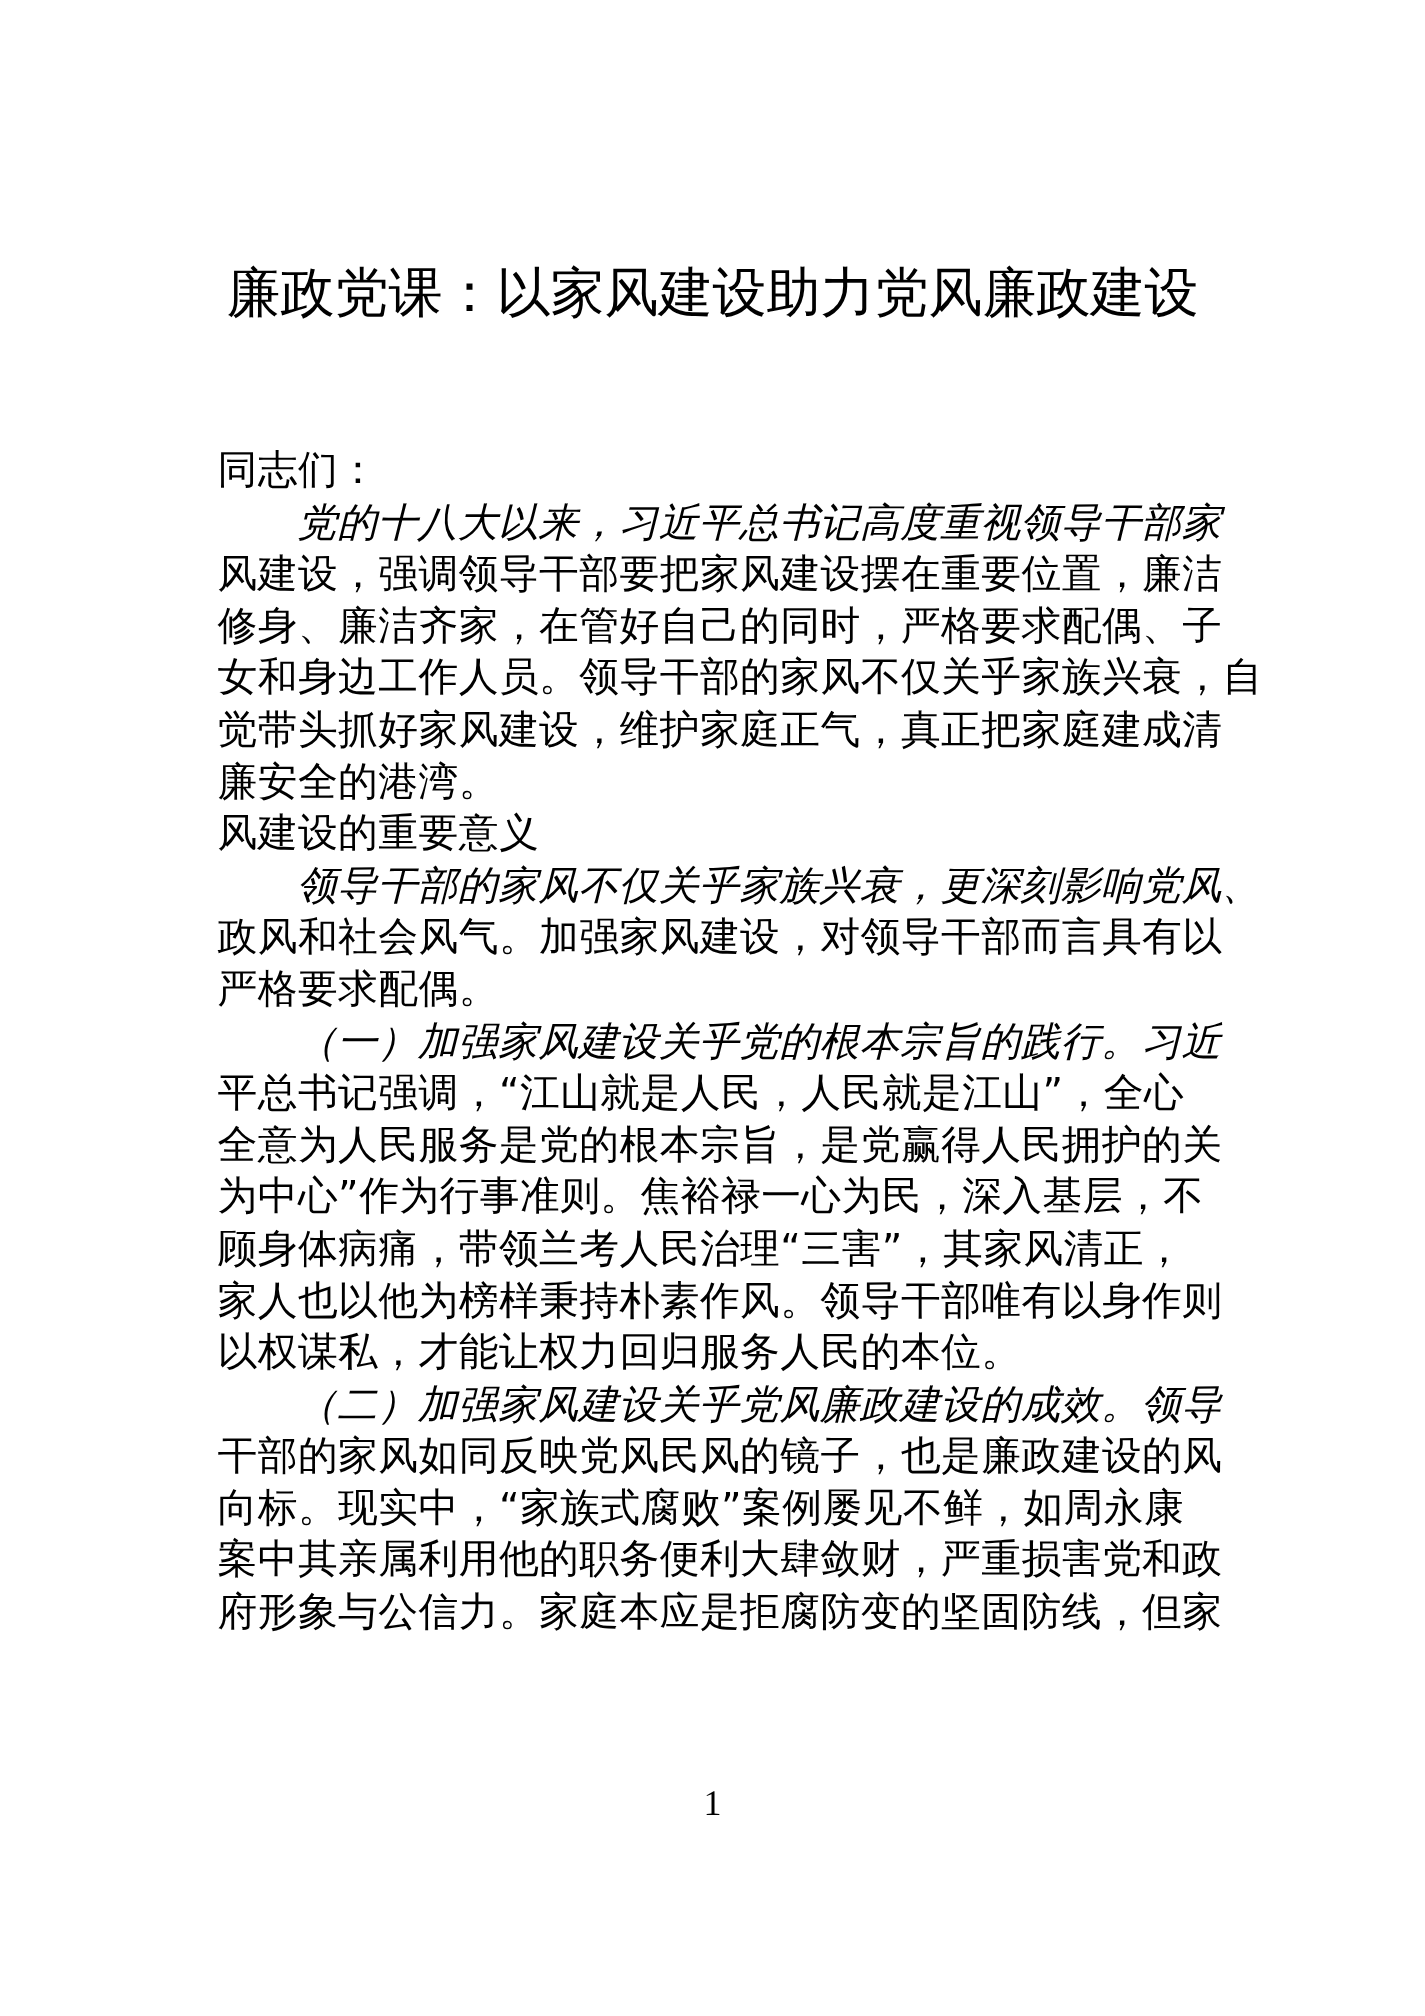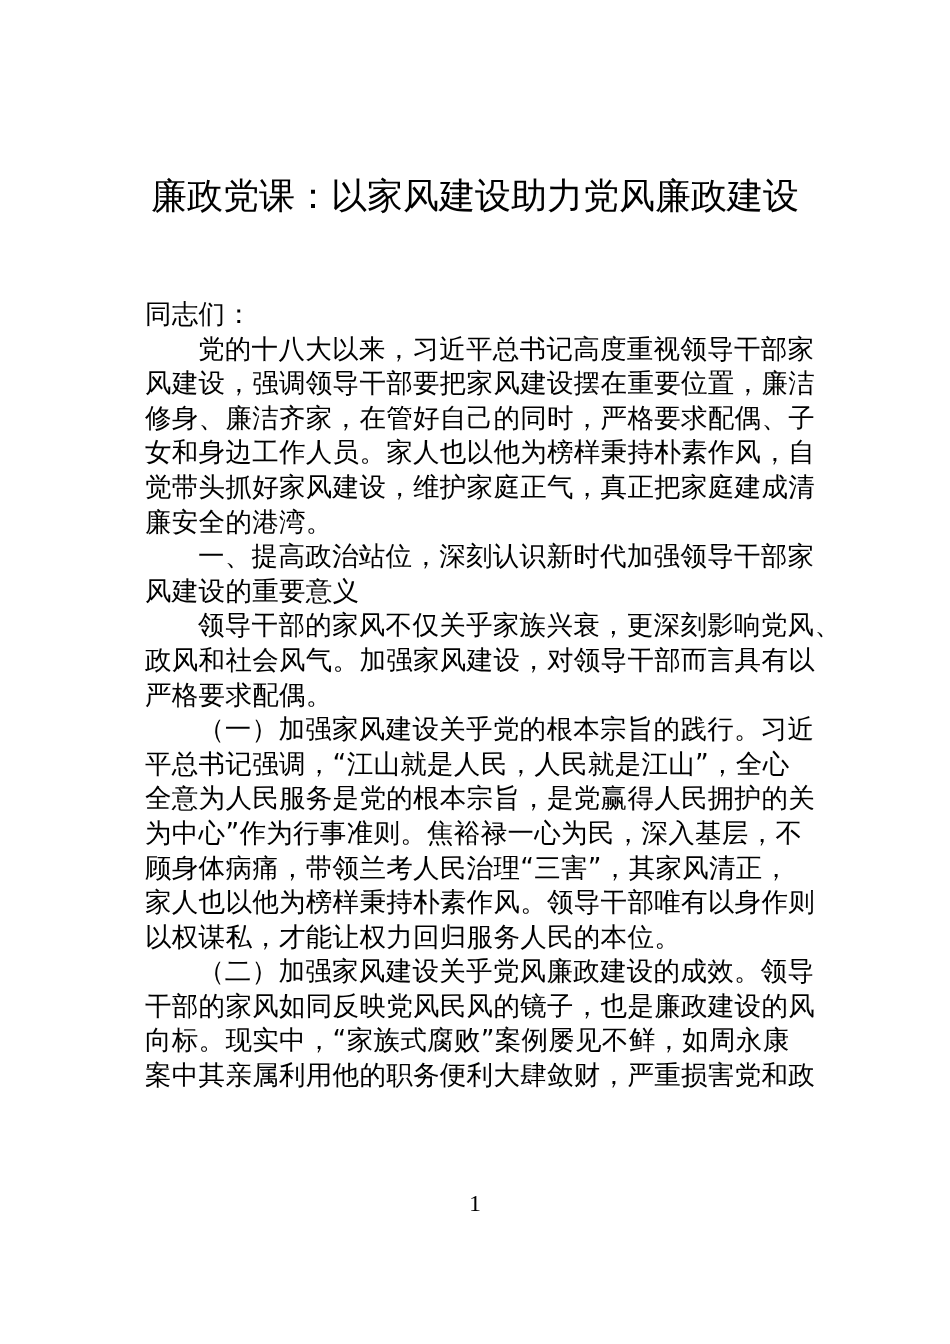--- a/index.html
+++ b/index.html
@@ -44,20 +44,21 @@
     .line {
       display: block;
       height: 34.6px;
       line-height: 34.6px;
       font-size: 26.5px;
       white-space: nowrap;
       letter-spacing: 0.3px;
     }
     .indent {
       padding-left: 53px;
+      font-style: italic;
     }
     .page-number {
       position: absolute;
       left: 0;
       top: 1188px;
       width: 950px;
       text-align: center;
       font-family: "Liberation Serif", "DejaVu Serif", serif;
       font-size: 24px;
       line-height: 30px;
@@ -67,35 +68,35 @@
 <body>
 
 <div class="page">
   <div class="title">廉政党课：以家风建设助力党风廉政建设</div>
 
   <div class="body-text">
     <span class="line">同志们：</span>
     <span class="line indent">党的十八大以来，习近平总书记高度重视领导干部家</span>
     <span class="line">风建设，强调领导干部要把家风建设摆在重要位置，廉洁</span>
     <span class="line">修身、廉洁齐家，在管好自己的同时，严格要求配偶、子</span>
-    <span class="line">女和身边工作人员。家人也以他为榜样秉持朴素作风，自</span>
+    <span class="line">女和身边工作人员。领导干部的家风不仅关乎家族兴衰，自</span>
     <span class="line">觉带头抓好家风建设，维护家庭正气，真正把家庭建成清</span>
     <span class="line">廉安全的港湾。</span>
-    <span class="line indent">一、提高政治站位，深刻认识新时代加强领导干部家</span>
     <span class="line">风建设的重要意义</span>
     <span class="line indent">领导干部的家风不仅关乎家族兴衰，更深刻影响党风、</span>
     <span class="line">政风和社会风气。加强家风建设，对领导干部而言具有以</span>
     <span class="line">严格要求配偶。</span>
     <span class="line indent">（一）加强家风建设关乎党的根本宗旨的践行。习近</span>
     <span class="line">平总书记强调，“江山就是人民，人民就是江山”，全心</span>
     <span class="line">全意为人民服务是党的根本宗旨，是党赢得人民拥护的关</span>
     <span class="line">为中心”作为行事准则。焦裕禄一心为民，深入基层，不</span>
     <span class="line">顾身体病痛，带领兰考人民治理“三害”，其家风清正，</span>
     <span class="line">家人也以他为榜样秉持朴素作风。领导干部唯有以身作则</span>
     <span class="line">以权谋私，才能让权力回归服务人民的本位。</span>
     <span class="line indent">（二）加强家风建设关乎党风廉政建设的成效。领导</span>
     <span class="line">干部的家风如同反映党风民风的镜子，也是廉政建设的风</span>
     <span class="line">向标。现实中，“家族式腐败”案例屡见不鲜，如周永康</span>
     <span class="line">案中其亲属利用他的职务便利大肆敛财，严重损害党和政</span>
+    <span class="line">府形象与公信力。家庭本应是拒腐防变的坚固防线，但家</span>
   </div>
 
   <div class="page-number">1</div>
 </div>
 
 </body></html>

